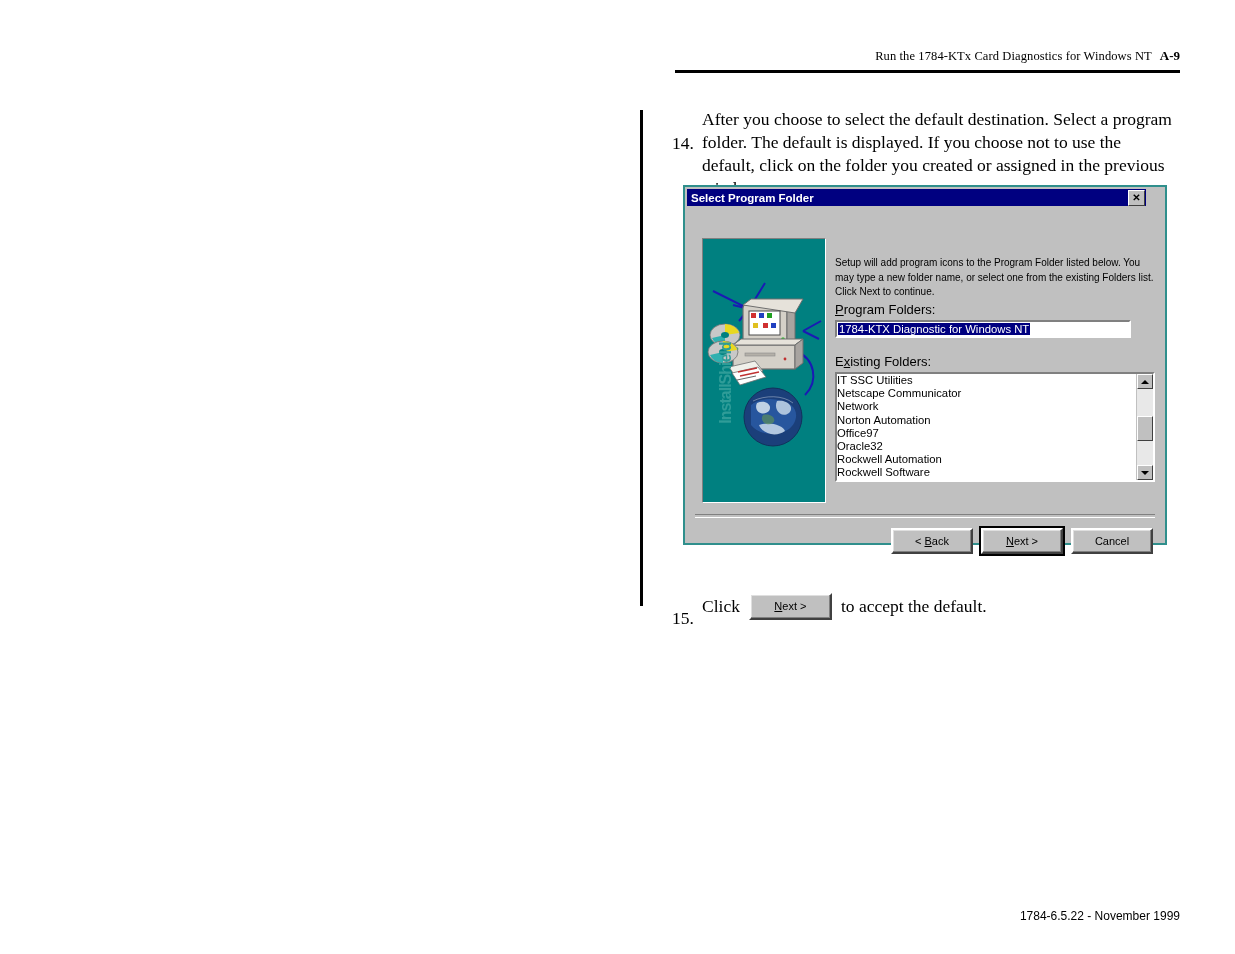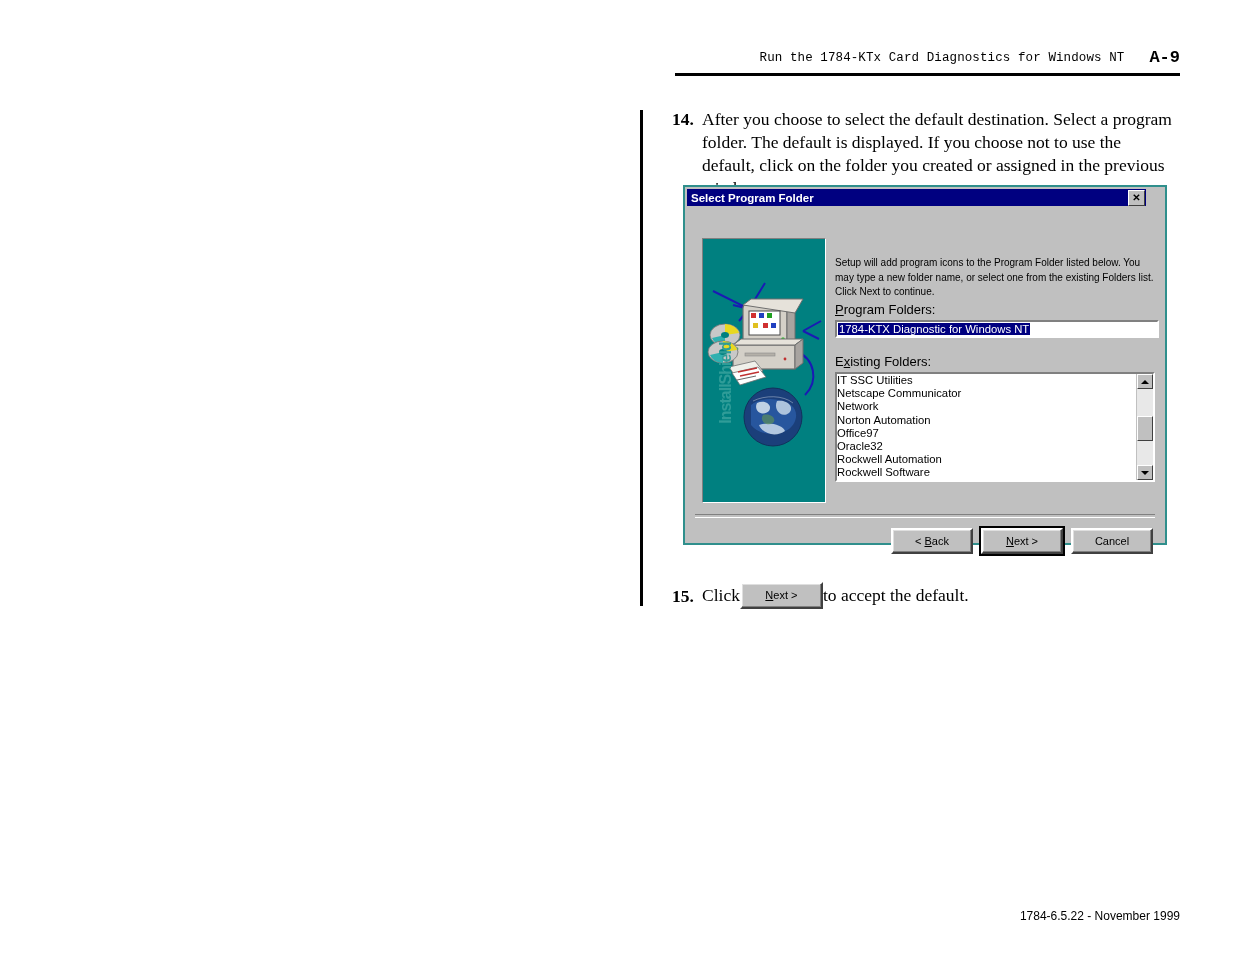--- a/index.html
+++ b/index.html
@@ -17,33 +17,33 @@
 
   
   .page-header {
     position: absolute;
     left: 675px;
     top: 48px;
     width: 505px;
   }
   .page-header-row {
     display: flex;
-    align-items: center;
+    align-items: flex-end;
     justify-content: flex-end;
-    font-family: Liberation Mono, monospace;
+    font-family: Liberation Serif, serif;
     font-size: 12.5px;
     color: #000;
   }
   .header-title {
     letter-spacing: 0.1px;
   }
   .header-pageno {
     font-weight: bold;
-    margin-left: 25px;
-    font-size: 17px;
+    margin-left: 8px;
+    font-size: 13px;
   }
   .header-rule {
     margin-top: 6px;
     height: 3px;
     background: #000;
     width: 100%;
   }
 
   
   .change-bar {
@@ -57,42 +57,44 @@
 
   
   .step {
     position: absolute;
     display: flex;
     font-size: 17.5px;
     line-height: 23px;
     color: #000;
   }
   .step-num {
-    font-weight: bold;
+    font-weight: normal;
     width: 30px;
     flex: 0 0 30px;
+    margin-top: 24px;
   }
   .step-body {
     flex: 1;
   }
   #step14 {
     left: 672px;
     top: 108px;
     width: 505px;
   }
   #step15 {
     left: 672px;
     top: 582px;
     width: 505px;
     align-items: center;
   }
   #step15 .step-num { padding-top: 1px; }
   .inline-row {
     display: flex;
     align-items: center;
+    gap: 9px;
   }
 
   
   .win-btn {
     font-family: "Liberation Sans", sans-serif;
     font-size: 11px;
     color: #000;
     background: #c0c0c0;
     border-top: 2px solid #ffffff;
     border-left: 2px solid #ffffff;
@@ -211,21 +213,21 @@
     color: #000;
   }
   .field-label .acc { text-decoration: underline; }
   #label-program { top: 96px; }
   #label-existing { top: 148px; }
 
   .text-input {
     position: absolute;
     left: 150px;
     top: 114px;
-    width: 324px;
+    width: 296px;
     height: 18px;
     background: #ffffff;
     border-top: 2px solid #808080;
     border-left: 2px solid #808080;
     border-right: 2px solid #ffffff;
     border-bottom: 2px solid #ffffff;
     box-sizing: border-box;
     display: flex;
     align-items: center;
     padding-left: 1px;

